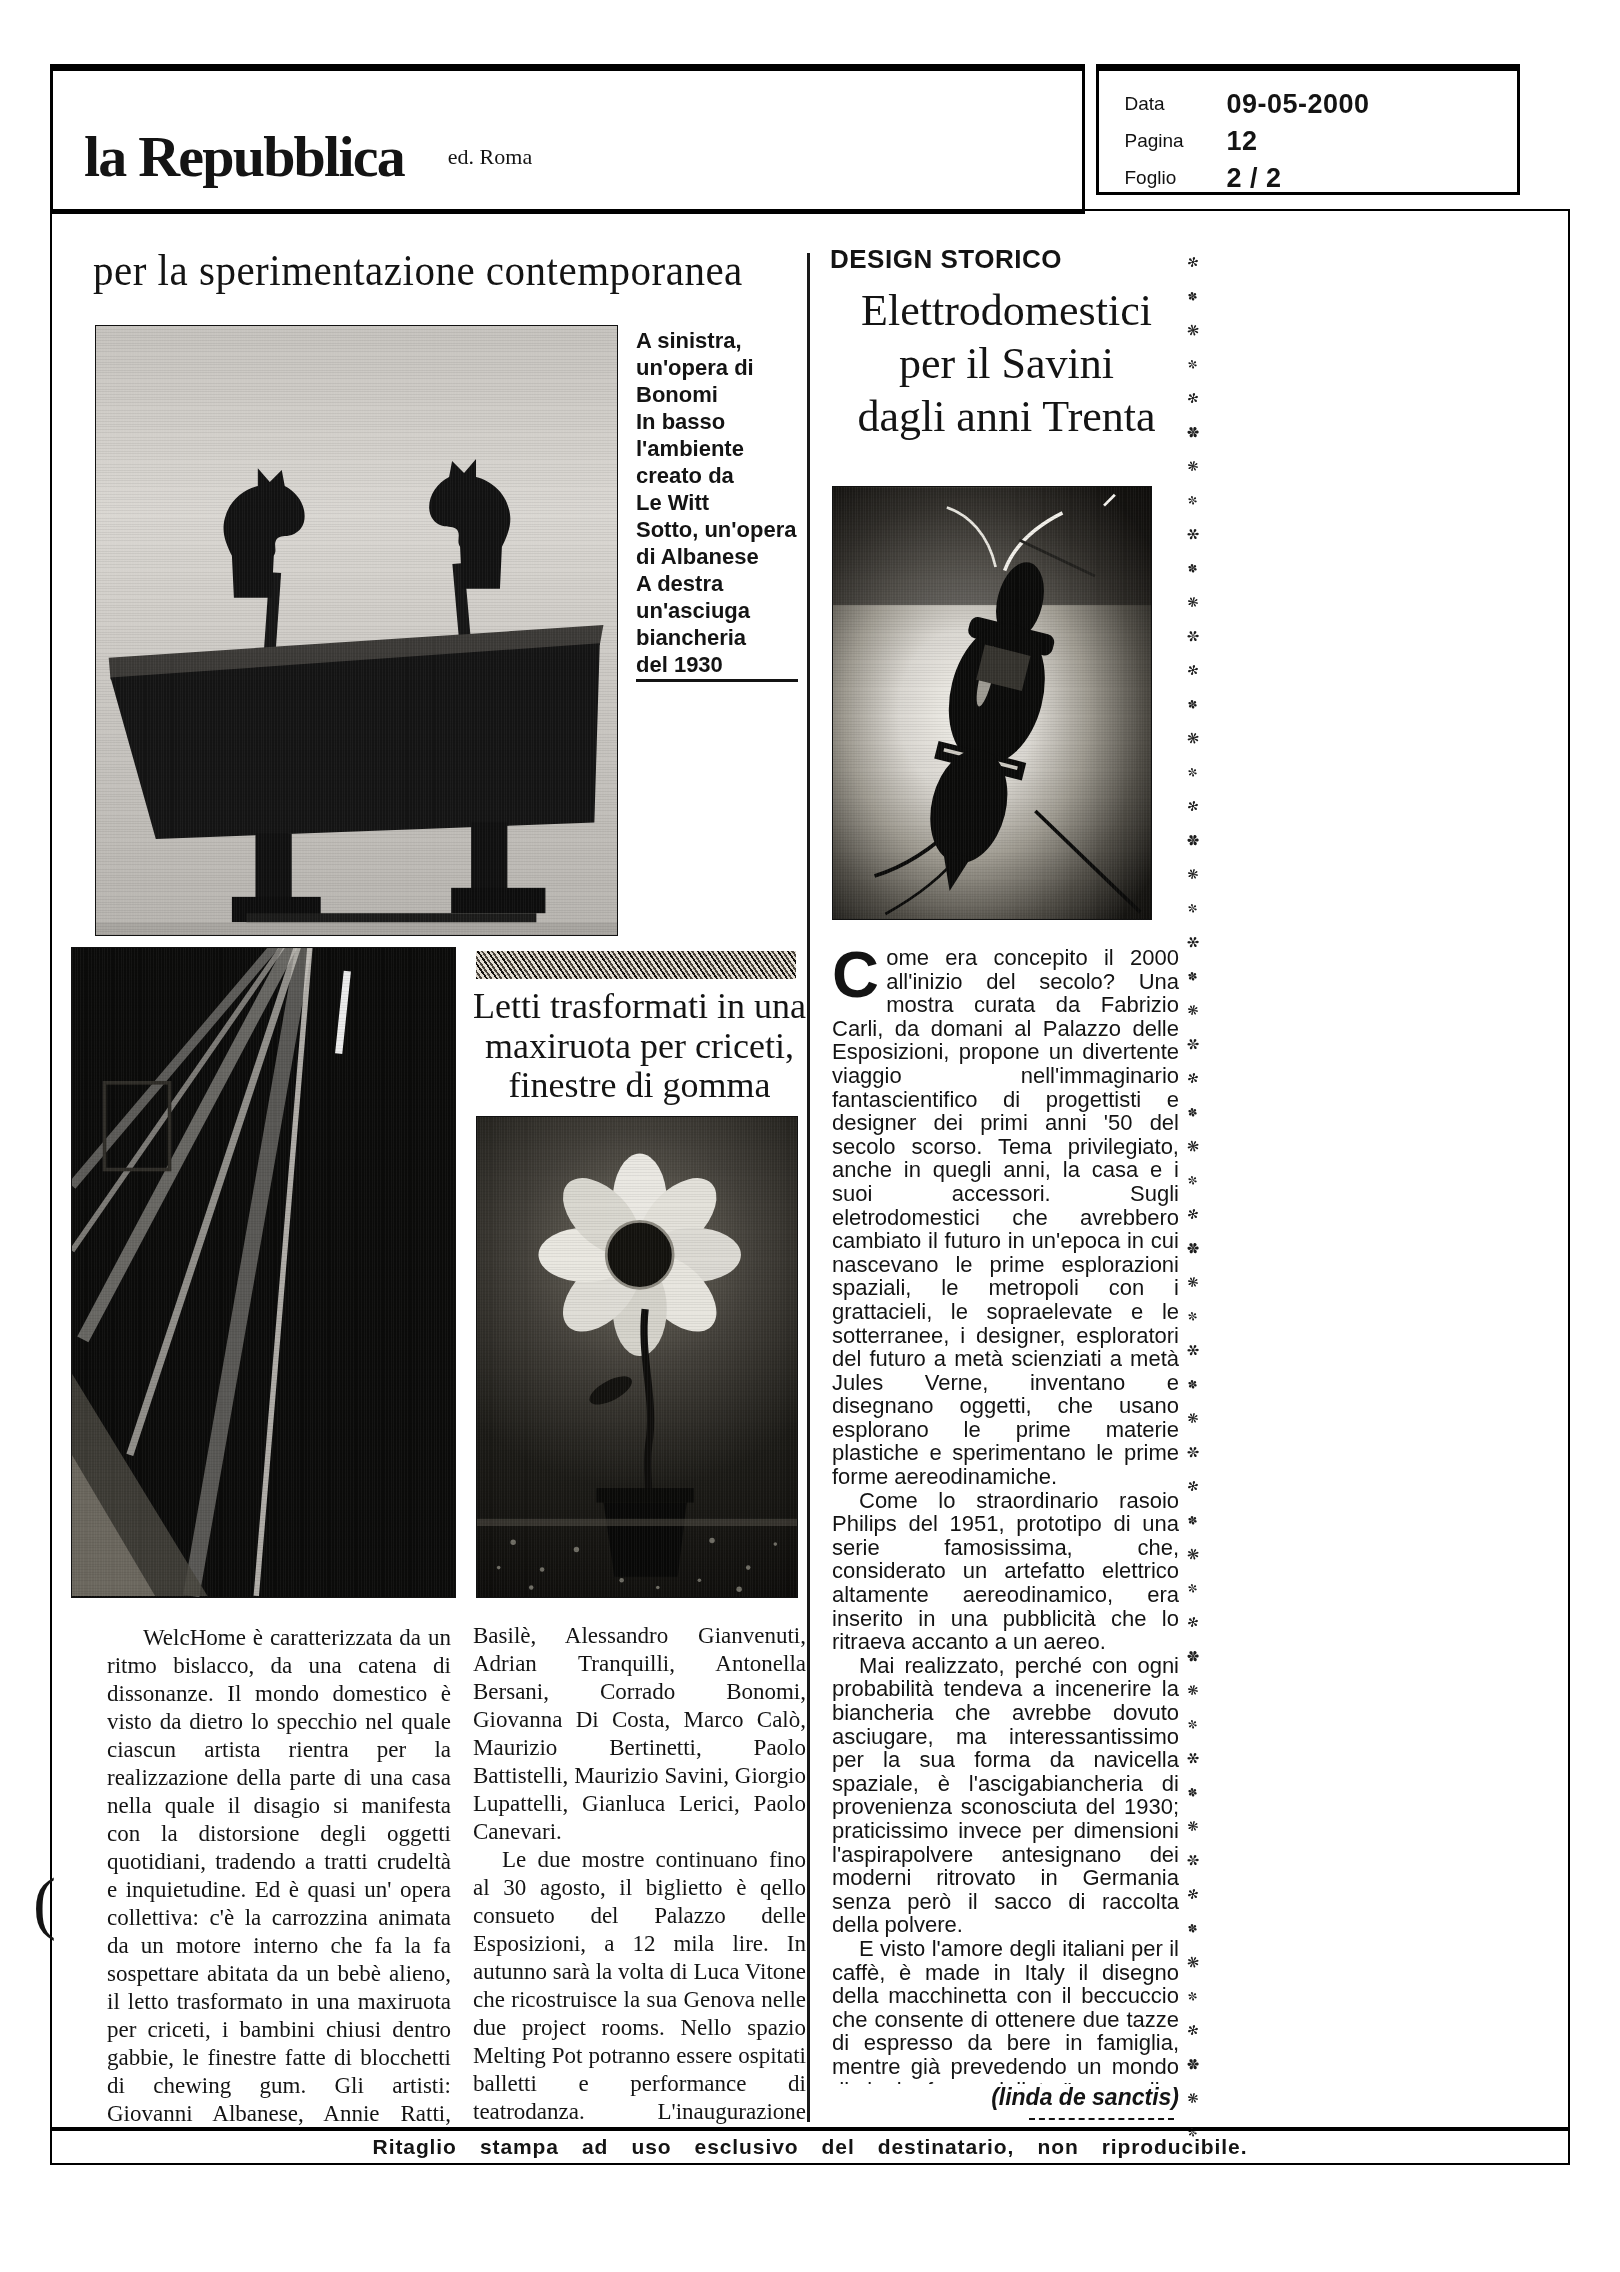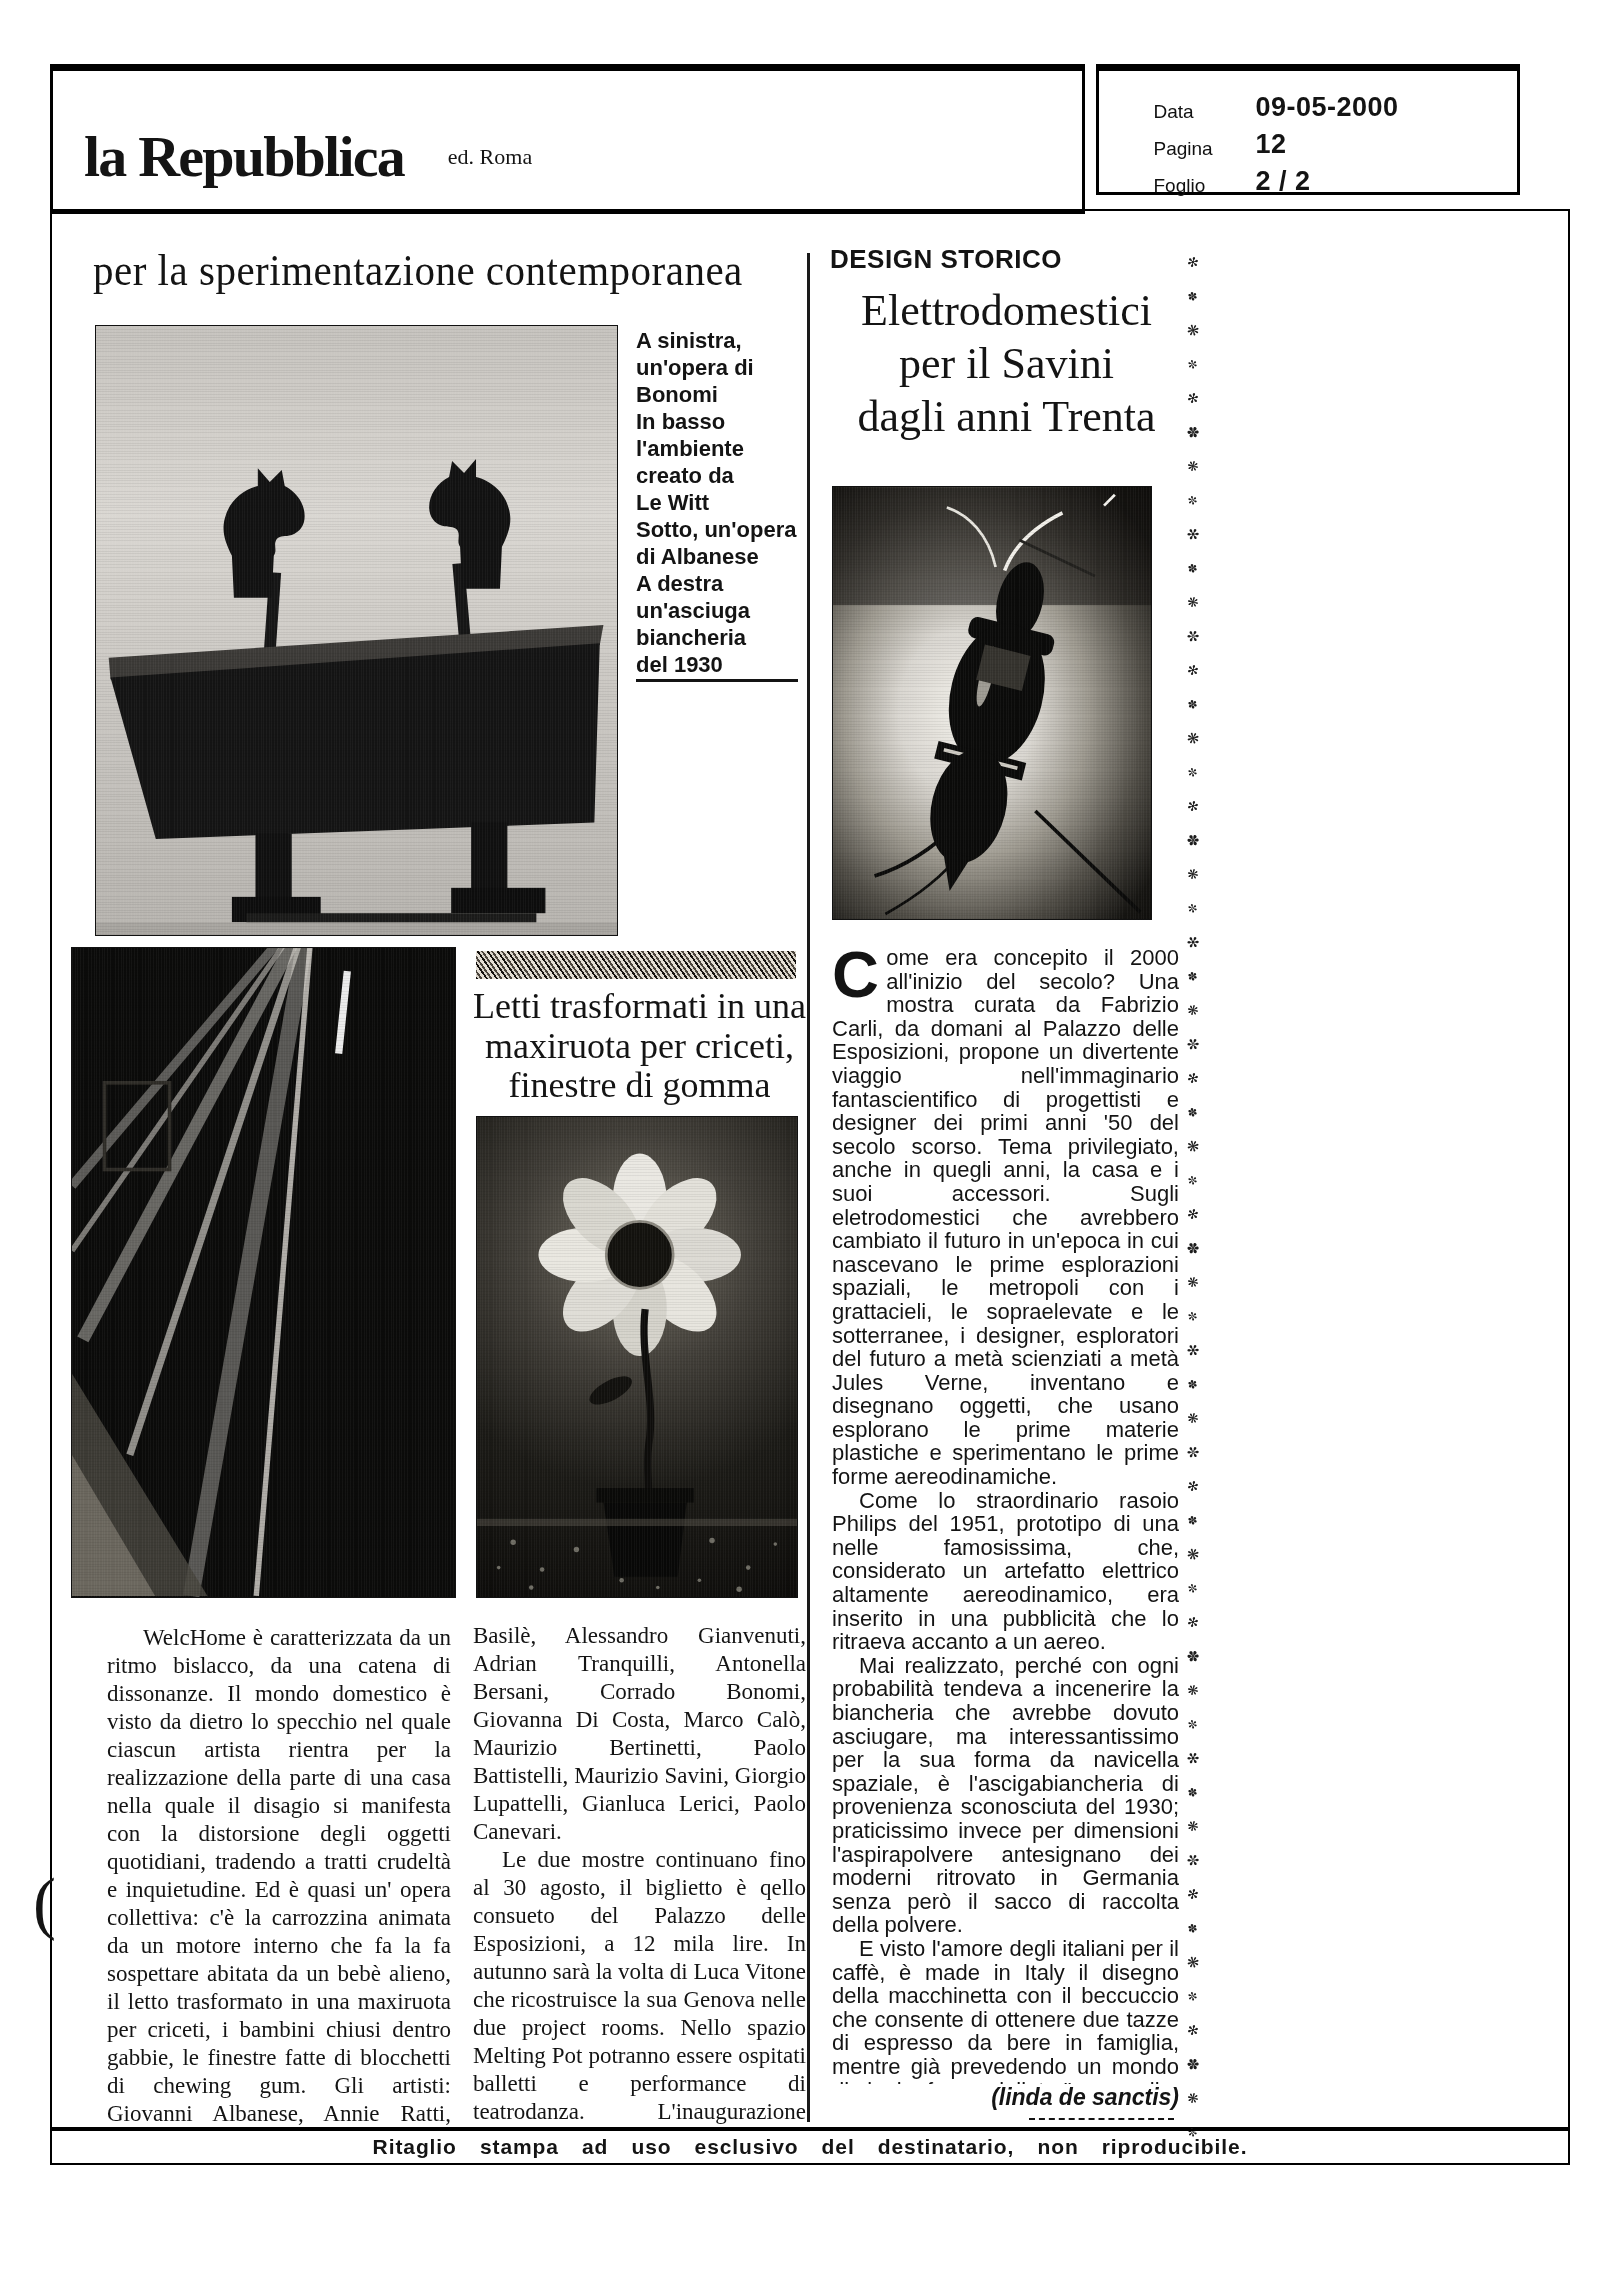--- a/index.html
+++ b/index.html
@@ -10,21 +10,21 @@
     overflow:hidden;
   }
   .abs{position:absolute;}
 
   
   .hdr-box{border:3.6px solid #000;border-top-width:7.3px;background:#fff;box-sizing:border-box;}
   #hdr-left{left:50px;top:64px;width:1035px;height:150px;display:flex;align-items:center;padding:31px 0 0 31px;}
   .masthead{font-family:"Liberation Serif",serif;font-weight:bold;font-size:58px;letter-spacing:-1.8px;line-height:1;}
   .edition{font-family:"Liberation Serif",serif;font-size:22px;margin-left:44px;}
   #hdr-right{left:1096px;top:64px;width:424px;height:131px;padding:14.5px 0 0 25.5px;}
-  .meta-row{height:37px;display:flex;align-items:flex-end;margin-left:29px;}
+  .meta-row{height:37px;display:flex;align-items:center;}
   .meta-label{font-size:19px;width:102px;color:#111;}
   .meta-value{font-size:27px;font-weight:bold;letter-spacing:0.5px;}
 
   
   #main-box{left:50px;top:209px;width:1520px;height:1920px;border:2.7px solid #000;box-sizing:border-box;}
   #footer-strip{left:50px;top:2129px;width:1520px;height:36px;border:2.7px solid #000;box-sizing:border-box;
     display:flex;align-items:center;justify-content:center;}
   .footer-text{font-family:Liberation Sans, sans-serif;font-weight:bold;font-size:21px;word-spacing:16.4px;letter-spacing:0.9px;}
 
   
@@ -170,21 +170,21 @@
     </g>
     <path d="M138,372 C108,402 78,420 46,430" stroke="#0b0b0a" stroke-width="4" fill="none"></path>
     <path d="M150,396 C120,432 94,452 58,472" stroke="#0b0b0a" stroke-width="3" fill="none"></path>
     <path d="M340,470 L224,358" stroke="#0b0b0a" stroke-width="4" fill="none"></path>
     <path d="M300,20 L312,8" stroke="#f5f3ee" stroke-width="3" fill="none"></path>
   </svg>
 </div>
 
 <div class="abs" id="right-col">
   <p><span class="dropcap">C</span><span>ome era concepito il 2000 all'inizio del secolo? Una mostra curata da Fabrizio Carli, da domani al Palazzo delle Esposizioni, propone un divertente viaggio nell'immaginario fantascientifico di progettisti e designer dei primi anni '50 del secolo scorso. Tema privilegiato, anche in quegli anni, la casa e i suoi accessori. Sugli eletrodomestici che avrebbero cambiato il futuro in un'epoca in cui nascevano le prime esplorazioni spaziali, le metropoli con i grattacieli, le sopraelevate e le sotterranee, i designer, esploratori del futuro a metà scienziati a metà Jules Verne, inventano e disegnano oggetti, che usano esplorano le prime materie plastiche e sperimentano le prime forme aereodinamiche.</span></p>
-  <p class="ind">Come lo straordinario rasoio Philips del 1951, prototipo di una nelle famosissima, che, considerato un artefatto elettrico altamente aereodinamico, era inserito in una pubblicità che lo ritraeva accanto a un aereo.</p>
+  <p class="ind">Come lo straordinario rasoio Philips del 1951, prototipo di una serie famosissima, che, considerato un artefatto elettrico altamente aereodinamico, era inserito in una pubblicità che lo ritraeva accanto a un aereo.</p>
   <p class="ind">Mai realizzato, perché con ogni probabilità tendeva a incenerire la biancheria che avrebbe dovuto asciugare, ma interessantissimo per la sua forma da navicella spaziale, è l'ascigabiancheria di provenienza sconosciuta del 1930; praticissimo invece per dimensioni l'aspirapolvere antesignano dei moderni ritrovato in Germania senza però il sacco di raccolta della polvere.</p>
   <p class="ind">E visto l'amore degli italiani per il caffè, è made in Italy il disegno della macchinetta con il beccuccio che consente di ottenere due tazze di espresso da bere in famiglia, mentre già prevedendo un mondo di single, fu consigliato "a scapoli e studenti fuori sede" il piegapantaloni del 1930.</p>
 </div>
 <div class="abs byline">(linda de sanctis)</div>
 <div class="abs dotline"></div>
 
 <div class="abs hatch-bar"></div>
 <div class="abs subhead">Letti trasformati in una maxiruota per criceti, finestre di gomma</div>
 
 <div class="abs photo grain" id="photo-flower">

